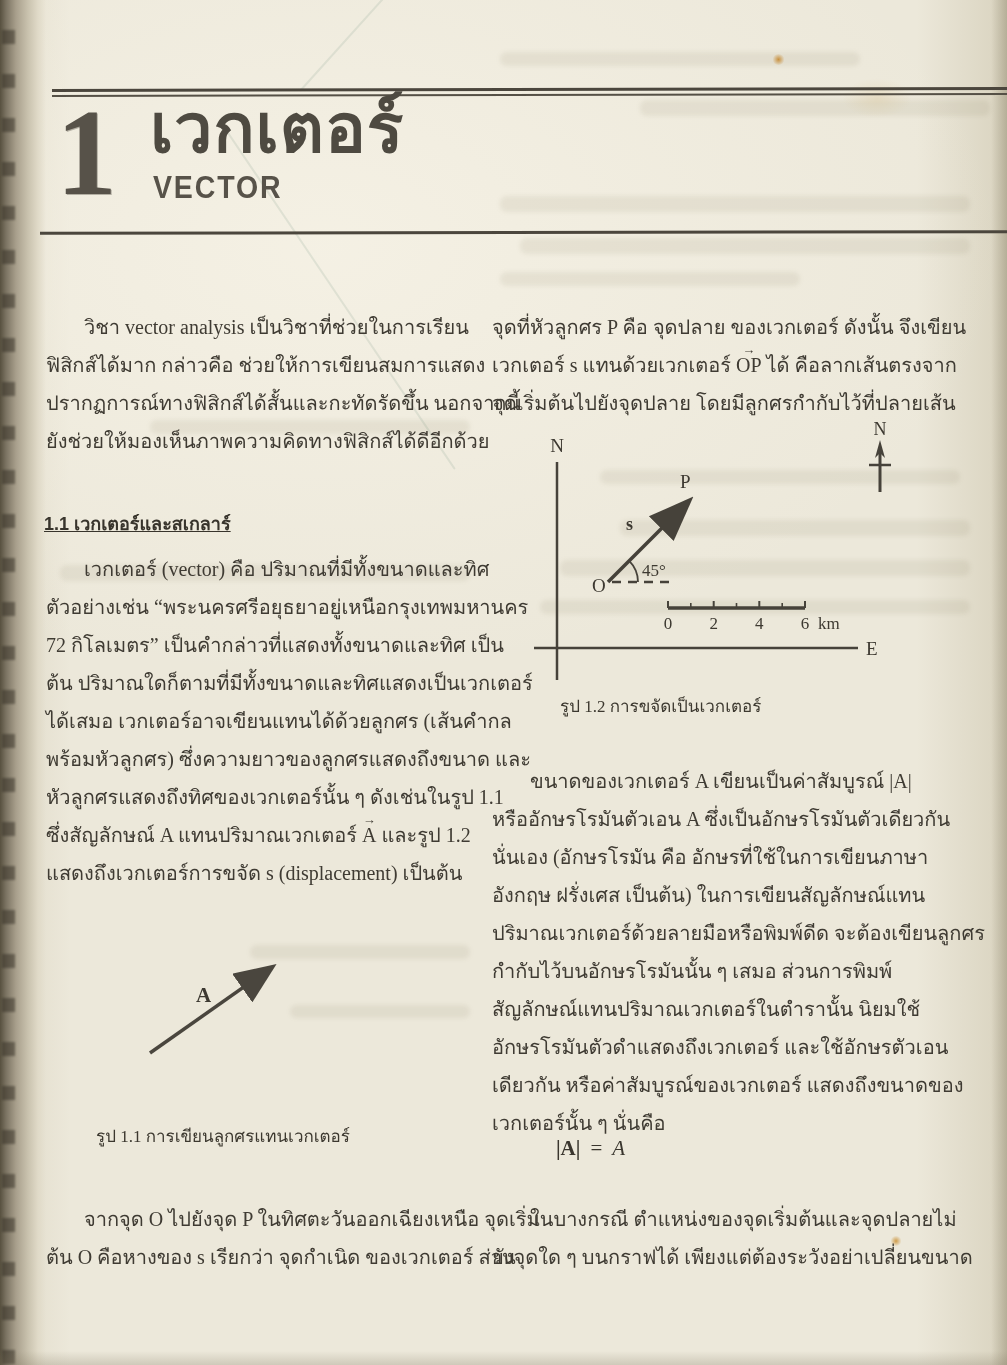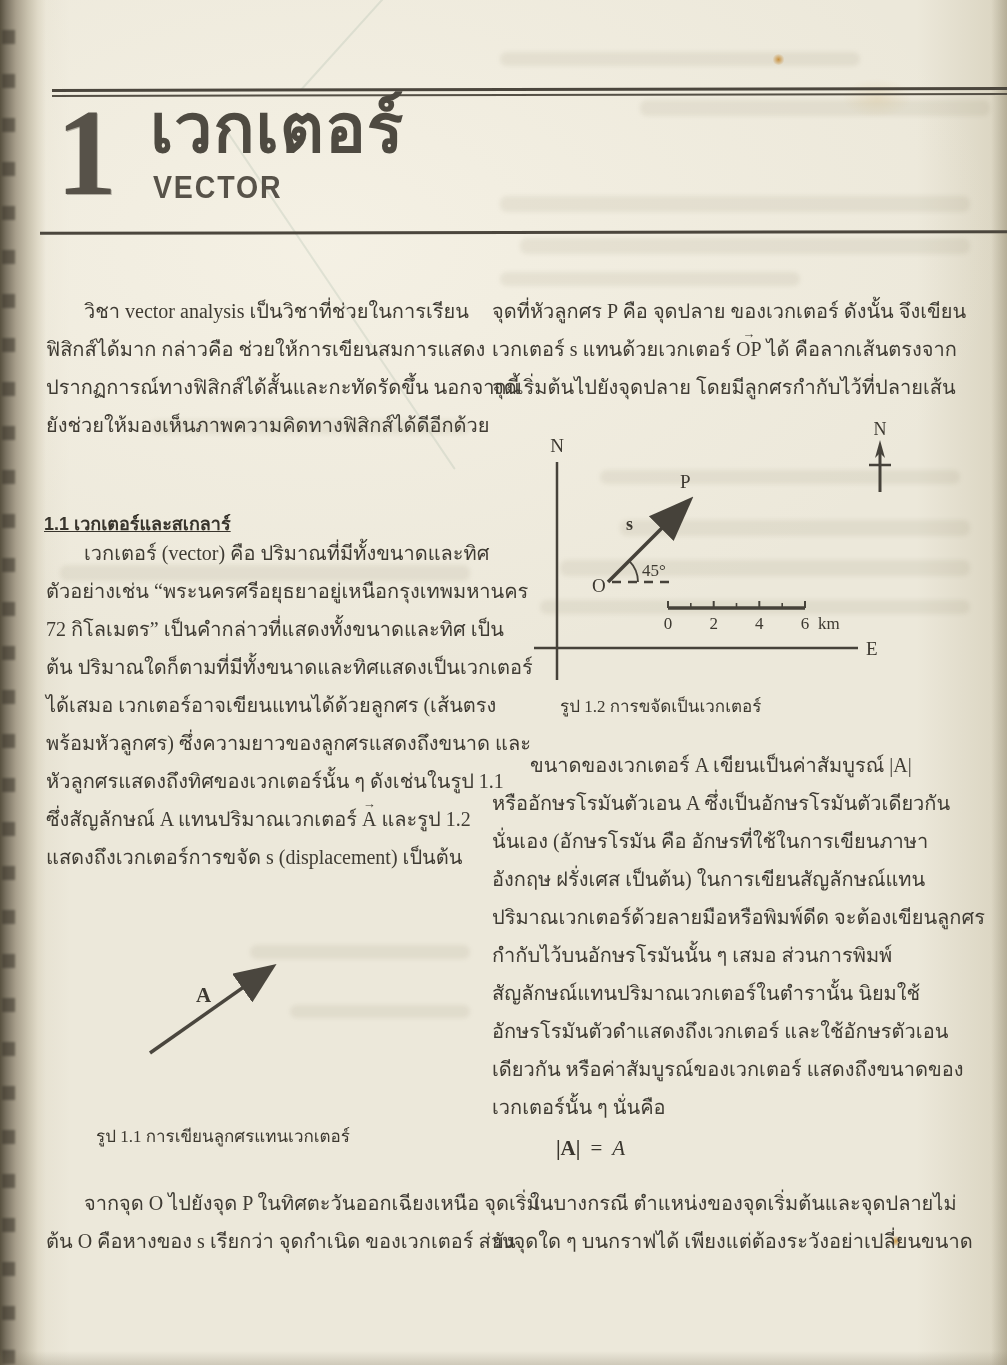--- a/index.html
+++ b/index.html
@@ -34,21 +34,21 @@
   .rule-head{position:absolute;left:40px;right:0;top:231px;height:3px;background:#4b463d;transform:rotate(-.1deg);}
   
   .chapter-num{position:absolute;left:56px;top:92px;font-size:122px;font-weight:bold;
     color:#575249;line-height:1;font-family:"Liberation Serif",serif;text-shadow:1px 1px 0 rgba(87,82,73,.4);}
   .chapter-title-thai{position:absolute;left:150px;top:86px;font-size:68px;font-weight:bold;
     color:#4e4a41;line-height:1.25;font-family:"Liberation Sans","DejaVu Sans",sans-serif;letter-spacing:1px;text-align:right;}
   .chapter-title-eng{position:absolute;left:153px;top:170px;font-size:31px;font-weight:bold;
     color:#575249;letter-spacing:2px;font-family:"Liberation Sans","DejaVu Sans",sans-serif;
     transform:scaleX(.92);transform-origin:left;}
   
-  .textblock{position:absolute;font-size:20px;}
+  .textblock{position:absolute;font-size:20px;margin-top:16px;}
   .textblock .tline{height:38px;line-height:38px;white-space:nowrap;}
   .first-indent .tline:first-child{padding-left:38px;}
   .section-heading{position:absolute;left:44px;top:494px;font-size:18px;font-weight:bold;
     color:#38342c;font-family:"Liberation Sans","DejaVu Sans",sans-serif;text-decoration:underline;}
   .caption{position:absolute;font-size:17px;color:#3c382f;white-space:nowrap;}
   .overarrow{position:relative;display:inline-block;font-family:Liberation Serif, serif;}
   .overarrow::after{content:"\2192";position:absolute;left:0;right:0;top:-15px;
     font-size:13px;text-align:center;color:#3f3b33;}
   .equation{position:absolute;left:556px;top:1136px;font-size:21px;color:#3a362e;}
   .eq-mag{font-weight:bold;}
@@ -98,21 +98,21 @@
       <div class="tline">ยังช่วยให้มองเห็นภาพความคิดทางฟิสิกส์ได้ดีอีกด้วย</div>
     </div>
 
   <h2 class="section-heading">1.1 เวกเตอร์และสเกลาร์</h2>
 
   <div class="textblock first-indent" style="left:46px;top:534px;width:436px">
       <div class="tline">เวกเตอร์ (vector) คือ ปริมาณที่มีทั้งขนาดและทิศ</div>
       <div class="tline">ตัวอย่างเช่น “พระนครศรีอยุธยาอยู่เหนือกรุงเทพมหานคร</div>
       <div class="tline">72 กิโลเมตร”  เป็นคำกล่าวที่แสดงทั้งขนาดและทิศ   เป็น</div>
       <div class="tline">ต้น ปริมาณใดก็ตามที่มีทั้งขนาดและทิศแสดงเป็นเวกเตอร์</div>
-      <div class="tline">ได้เสมอ    เวกเตอร์อาจเขียนแทนได้ด้วยลูกศร   (เส้นตรง</div>
+      <div class="tline">ได้เสมอ    เวกเตอร์อาจเขียนแทนได้ด้วยลูกศร   (เส้นคำกล</div>
       <div class="tline">พร้อมหัวลูกศร) ซึ่งความยาวของลูกศรแสดงถึงขนาด  และ</div>
       <div class="tline">หัวลูกศรแสดงถึงทิศของเวกเตอร์นั้น ๆ   ดังเช่นในรูป 1.1</div>
     </div>
   <div class="textblock" style="left:46px;top:800px;width:436px">
     <div class="tline"><span>ซึ่งสัญลักษณ์  A  แทนปริมาณเวกเตอร์  </span><span class="overarrow">A</span><span>   และรูป 1.2</span></div>
   </div>
   <div class="textblock" style="left:46px;top:838px;width:436px">
       <div class="tline">แสดงถึงเวกเตอร์การขจัด s (displacement) เป็นต้น</div>
     </div>
 

